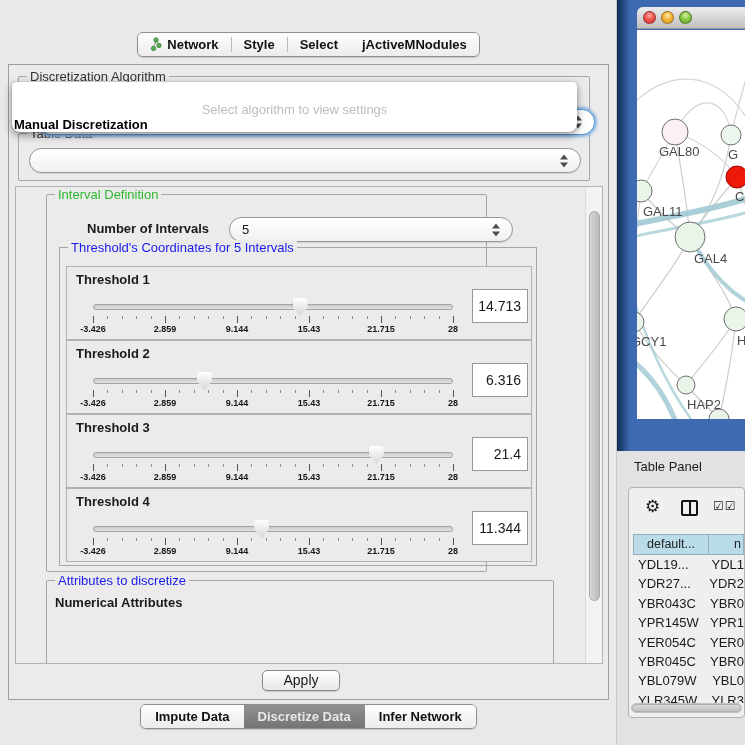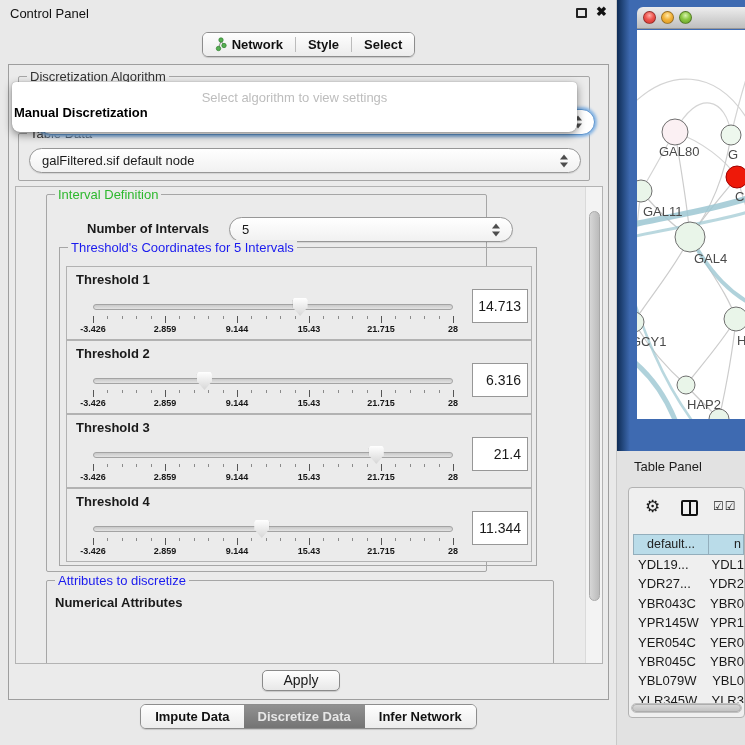--- a/index.html
+++ b/index.html
@@ -91,35 +91,30 @@
   .tp-hcell.c1 { width:76px; text-align:center; }
   .tp-hcell.c2 { flex:1; border-left:none; padding-left:25px; }
   .tp-rows { position:absolute; left:4px; top:67px; right:0; bottom:14px; overflow:hidden; }
   .tp-row { height:19.4px; display:flex; font-size:13px; }
   .tp-cell1 { width:76px; padding-left:5px; line-height:19px; }
   .tp-cell2 { flex:1; padding-left:4px; line-height:19px; }
   .hscroll-track { position:absolute; left:2px; right:2px; bottom:4px; height:10px; border:1px solid #c2c2c2; border-radius:5px; background:#e8e8e8; }
   .hscroll-thumb { position:absolute; left:0; top:0; width:100%; height:8px; border-radius:4px; background:linear-gradient(#d9d9d9,#c2c2c2); border:1px solid #adadad; }
 
   
-  .algo-popup { position:absolute; left:12px; top:82px; width:565px; height:50px; background:#fff; border-radius:4px 4px 8px 8px; box-shadow:0 3px 9px rgba(0,0,0,0.45), 0 0 1px rgba(0,0,0,0.4); z-index:50; padding-top:8px; }
+  .algo-popup { position:absolute; left:12px; top:82px; width:565px; height:50px; background:#fff; border-radius:4px 4px 8px 8px; box-shadow:0 3px 9px rgba(0,0,0,0.45), 0 0 1px rgba(0,0,0,0.4); z-index:50; padding-top:20px; }
   .popup-hint { text-align:center; font-size:13px; color:#bdbdbd; height:15px; }
   .popup-item { font-size:13px; padding-left:2px; height:15px; line-height:15px; color:#000; }
   .popup-item.bold { font-weight:bold; }
 </style>
 </head>
 <body>
 
 <div class="control-panel">
 
-  <div class="cp-titlebar">
-    <span class="cp-title">Control Panel</span>
-    <span class="float-icon"></span>
-    <span class="close-icon">✖</span>
-  </div>
 
   <div class="tabs-row">
     <div class="tabgroup">
       <div class="tab">
         <svg width="12" height="15" viewBox="0 0 12 15">
           <line x1="6" y1="4" x2="3.5" y2="11" stroke="#8a8a8a" stroke-width="1"></line>
           <line x1="6" y1="4" x2="9" y2="8.5" stroke="#8a8a8a" stroke-width="1"></line>
           <circle cx="6" cy="3" r="2.2" fill="#56b052" stroke="#2f7e2e" stroke-width="0.7"></circle>
           <circle cx="3.5" cy="11.5" r="2.2" fill="#56b052" stroke="#2f7e2e" stroke-width="0.7"></circle>
           <circle cx="9" cy="8.5" r="2.2" fill="#56b052" stroke="#2f7e2e" stroke-width="0.7"></circle>
@@ -127,36 +122,38 @@
         <span>Network</span>
       </div>
       <div class="tab-divider"></div>
       <div class="tab">
           <span>Style</span>
         </div>
       <div class="tab-divider"></div>
       <div class="tab">
           <span>Select</span>
         </div>
+      <div class="tab">
+          <span>jActiveMNodules</span>
+        </div>
     </div>
   </div>
 
   <div class="main-panel">
 
     <div class="group algo-group">
       <span class="legend gray">Discretization Algorithm</span>
       <div class="algo-combo-sliver">
         <span class="spinner"></span>
       </div>
     </div>
 
     <div class="group tabledata-group">
       <span class="legend gray">Table Data</span>
       <div class="combo tabledata-combo">
-        <span>galFiltered.sif default node</span>
         <span class="spinner"></span>
       </div>
     </div>
 
     <div class="viewport">
 
       <div class="group interval-group">
         <span class="legend green">Interval Definition</span>
         <span class="count-label">Number of Intervals</span>
         <div class="combo count-combo">

